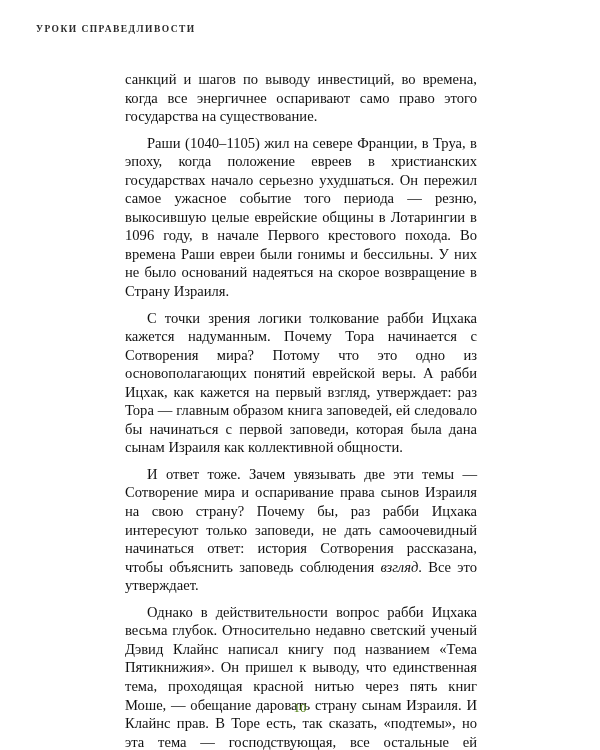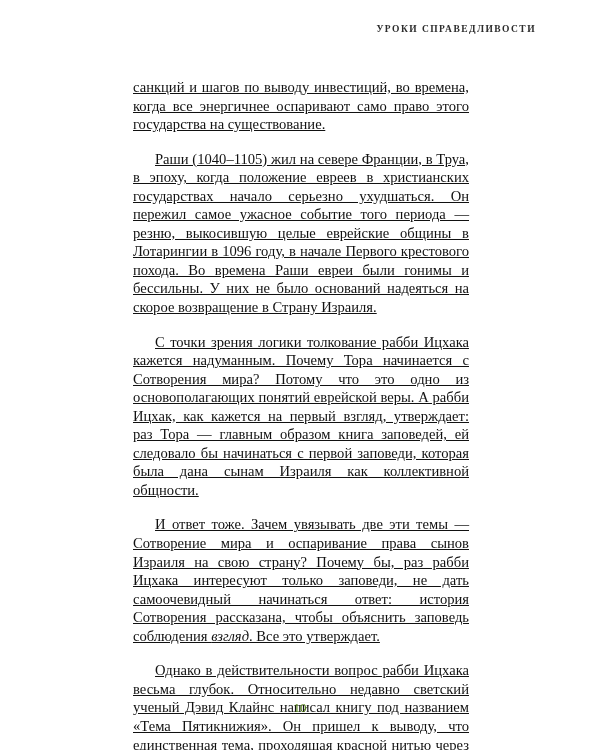--- a/index.html
+++ b/index.html
@@ -21,49 +21,49 @@
     height: 750px;
     box-sizing: border-box;
   }
 
   
   .running-head {
     position: absolute;
     top: 24px;
     left: 0;
     width: 536px;
-    text-align: right;
+    text-align: left;
     font-family: "Liberation Serif", "DejaVu Serif", serif;
     font-size: 9.5px;
     font-weight: 600;
     letter-spacing: 1.45px;
     color: #2c2c2c;
     white-space: nowrap;
+    padding-left: 36px;
   }
 
   
   .textblock {
     position: absolute;
     top: 62px;
     left: 117px;
     width: 368px;
     font-size: 14.6px;
     line-height: 18.55px;
     text-align: justify;
     text-justify: inter-word;
     color: #111111;
     -webkit-hyphens: none;
     hyphens: none;
   }
 
   .textblock p {
-    margin: 16px;
+    margin: 8px;
     text-indent: 22px;
     text-align: justify;
-    text-decoration: underline;
   }
 
   
   .textblock p.cont {
     text-indent: 0;
   }
 
   
   .textblock p {
     text-align-last: left;

